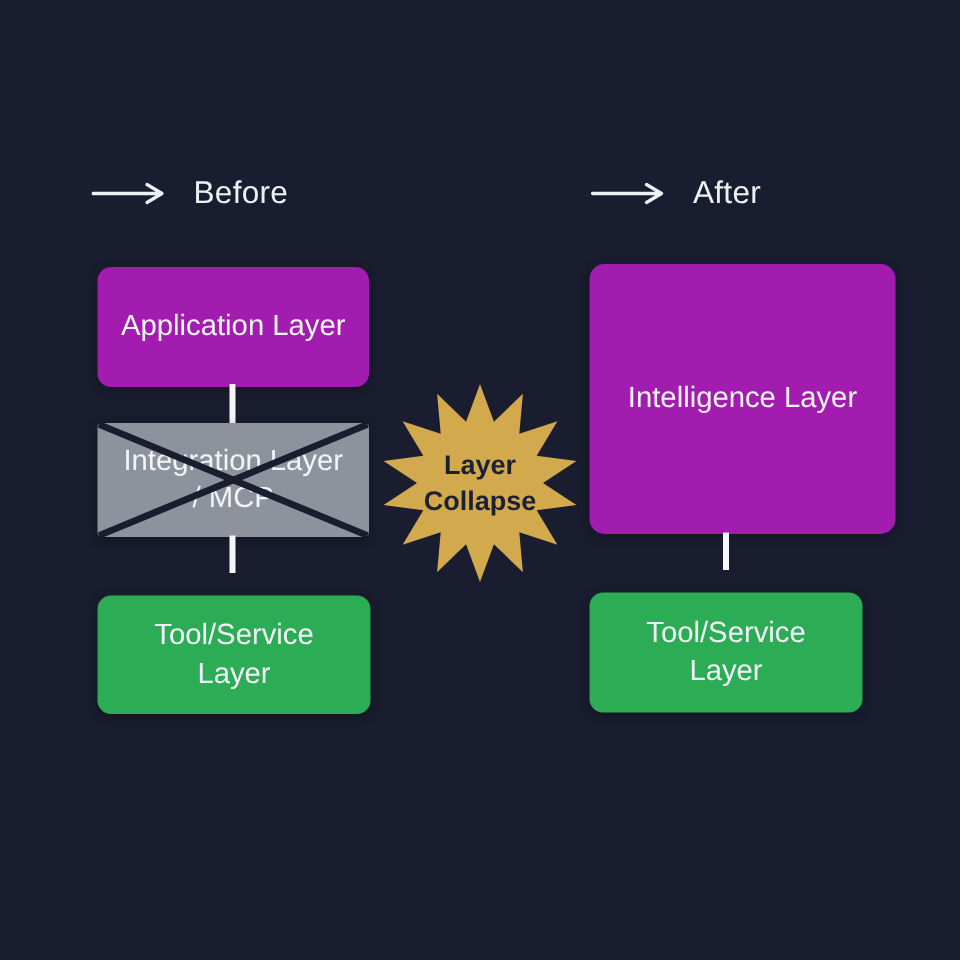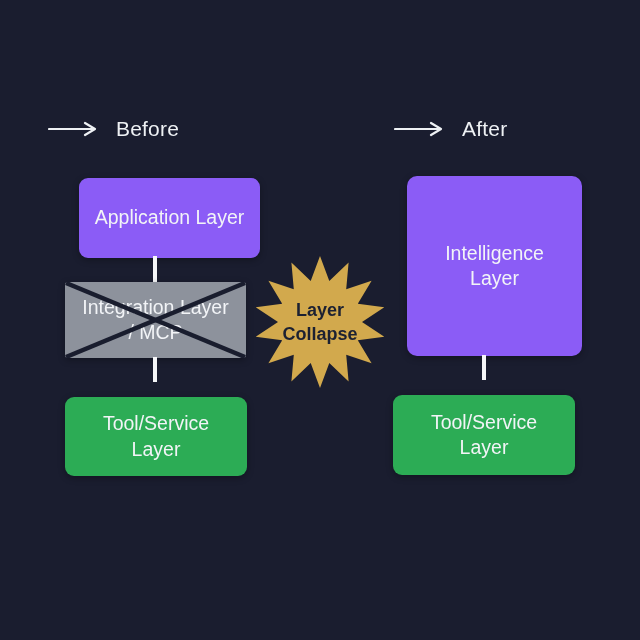--- a/index.html
+++ b/index.html
@@ -15,44 +15,44 @@
   
   .section-label {
     position: absolute;
     display: flex;
     align-items: center;
     gap: 14px;
     color: #eef1f4;
     font-size: 21px;
     letter-spacing: 0.2px;
   }
-  .section-label.before { left: 48px; top: 117px; }
+  .section-label.before { left: 61px; top: 117px; }
   .section-label.after  { left: 394px; top: 117px; }
   .arrow-svg { display: block; }
 
   
   .layer-box {
     position: absolute;
     display: flex;
     align-items: center;
     justify-content: center;
     text-align: center;
     color: #f2f4f7;
     font-size: 19.5px;
     line-height: 1.3;
     box-shadow: 0 2px 7px rgba(0,0,0,0.30);
   }
-  .box-blue  { background: #8b5cf6; border-radius: 9px; margin-left: 14px; }
+  .box-blue  { background: #a21caf; border-radius: 9px; }
   .box-gray  { background: #8d929c; border-radius: 3px; }
   .box-green { background: #2cac55; border-radius: 9px; margin-top: 16px; }
 
   #box-application   { left: 65px;  top: 178px; width: 181px; height: 80px;  }
   #box-integration   { left: 65px;  top: 282px; width: 181px; height: 76px;  }
   #box-tool-before   { left: 65px;  top: 381px; width: 182px; height: 79px;  }
-  #box-intelligence  { left: 393px; top: 176px; width: 175px; height: 180px; border-radius: 10px; }
+  #box-intelligence  { left: 393px; top: 176px; width: 204px; height: 180px; border-radius: 10px; }
   #box-tool-after    { left: 393px; top: 379px; width: 182px; height: 80px;  }
 
   .layer-box .label { position: relative; z-index: 1; padding: 0 14px; }
 
   
   .cross-overlay {
     position: absolute;
     inset: 0;
     z-index: 2;
     pointer-events: none;

